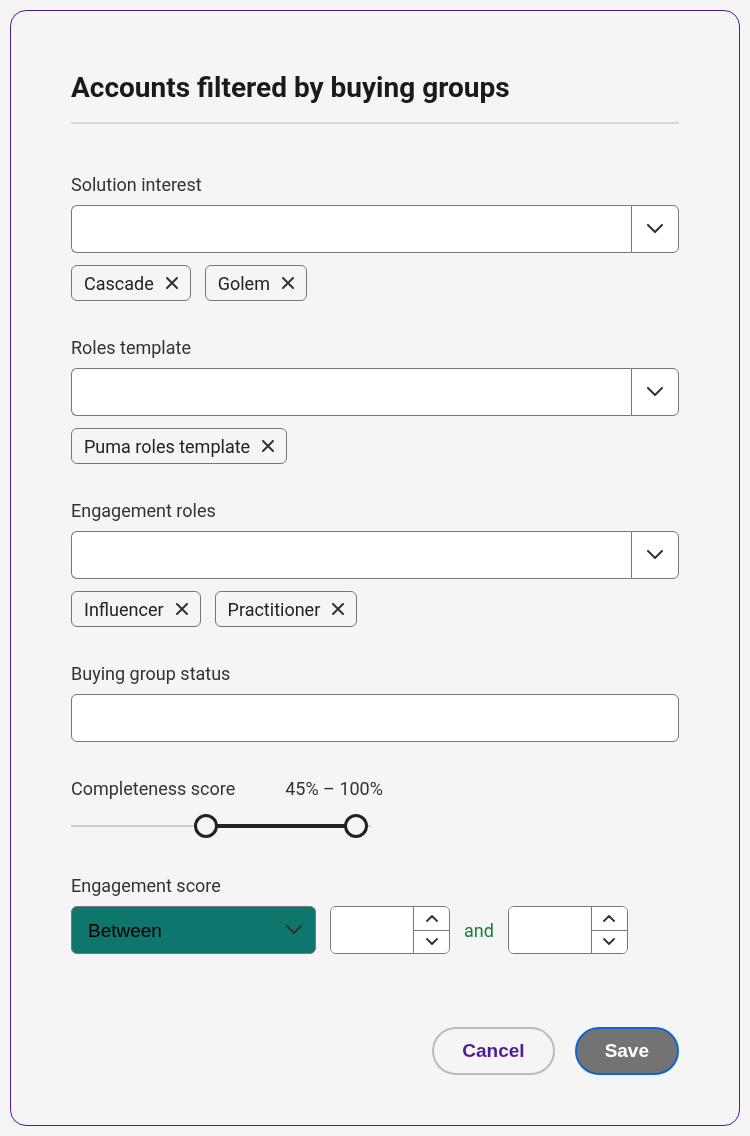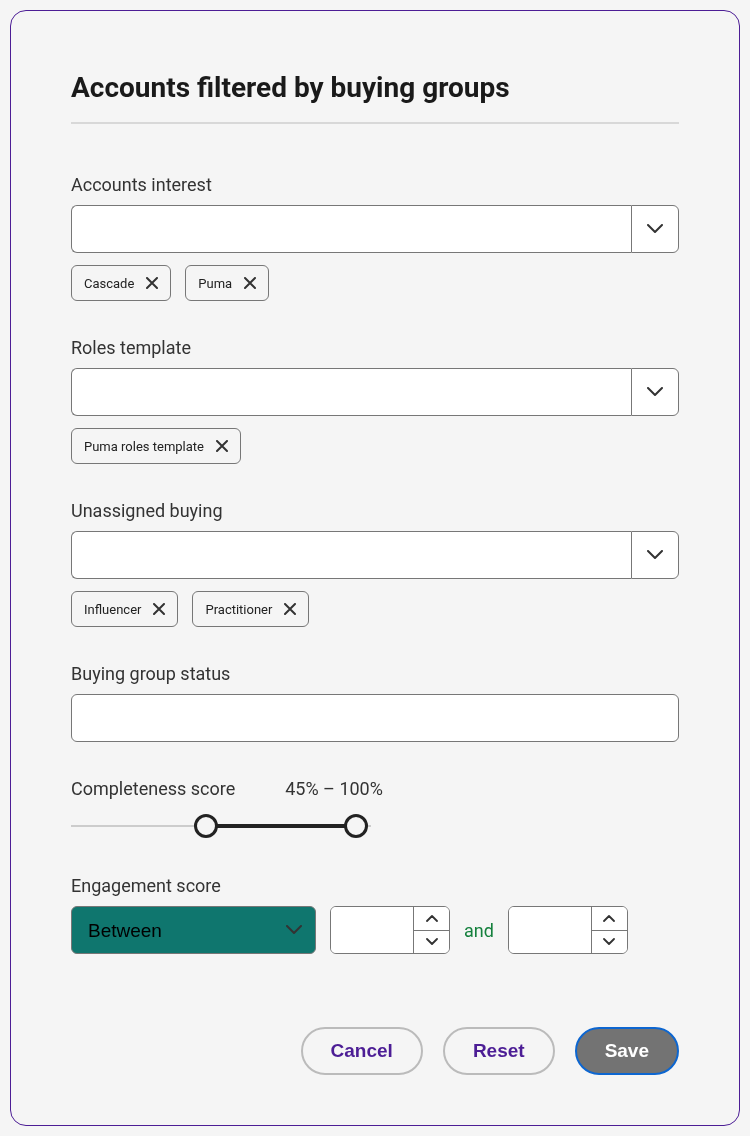--- a/index.html
+++ b/index.html
@@ -80,21 +80,21 @@
   margin-top: 12px;
 }
 .tag {
   display: inline-flex;
   align-items: center;
   height: 36px;
   padding: 12px 12px;
   border: 1px solid #777;
   border-radius: 6px;
   background: transparent;
-  font-size: 13px;
+  font-size: 18px;
   color: #222;
 }
 .tag-close {
   margin-left: 12px;
   cursor: pointer;
   display: flex;
   align-items: center;
   justify-content: center;
 }
 .score-row {
@@ -235,42 +235,42 @@
 </style>
 </head>
 <body>
 
 <div class="dialog">
 
   <h1 class="title">Accounts filtered by buying groups</h1>
   <hr class="hr">
 
   <div class="field-group">
-    <label class="field-label">Accounts interest</label>
+    <label class="field-label">Solution interest</label>
     <div class="combo">
       <input class="combo-input" value="" style="">
       <button class="combo-btn">
         <span>
           <svg width="16" height="10" viewBox="0 0 16 10">
               <path d="M1 1l7 7 7-7" stroke="#333" stroke-width="2" fill="none" stroke-linecap="round" stroke-linejoin="round"></path>
             </svg>
         </span>
       </button>
     </div>
     <div class="tags">
       <span class="tag">
         <span>Cascade</span>
         <span class="tag-close">
           <svg width="12" height="12" viewBox="0 0 12 12">
               <path d="M1 1l10 10M11 1L1 11" stroke="#333" stroke-width="2" stroke-linecap="round"></path>
             </svg>
         </span>
       </span>
       <span class="tag">
-        <span>Puma</span>
+        <span>Golem</span>
         <span class="tag-close">
           <svg width="12" height="12" viewBox="0 0 12 12">
               <path d="M1 1l10 10M11 1L1 11" stroke="#333" stroke-width="2" stroke-linecap="round"></path>
             </svg>
         </span>
       </span>
     </div>
   </div>
 
   <div class="field-group">
@@ -291,21 +291,21 @@
         <span class="tag-close">
           <svg width="12" height="12" viewBox="0 0 12 12">
               <path d="M1 1l10 10M11 1L1 11" stroke="#333" stroke-width="2" stroke-linecap="round"></path>
             </svg>
         </span>
       </span>
     </div>
   </div>
 
   <div class="field-group">
-    <label class="field-label">Unassigned buying</label>
+    <label class="field-label">Engagement roles</label>
     <div class="combo">
       <input class="combo-input" value="" style="">
       <button class="combo-btn">
         <span>
           <svg width="16" height="10" viewBox="0 0 16 10">
               <path d="M1 1l7 7 7-7" stroke="#333" stroke-width="2" fill="none" stroke-linecap="round" stroke-linejoin="round"></path>
             </svg>
         </span>
       </button>
     </div>
@@ -400,17 +400,16 @@
                 </svg>
               </span>
           </button>
         </div>
       </div>
     </div>
   </div>
 
   <div class="footer">
     <button class="btn">Cancel</button>
-    <button class="btn">Reset</button>
     <button class="btn btn-primary">Save</button>
   </div>
 
 </div>
 
 </body></html>

